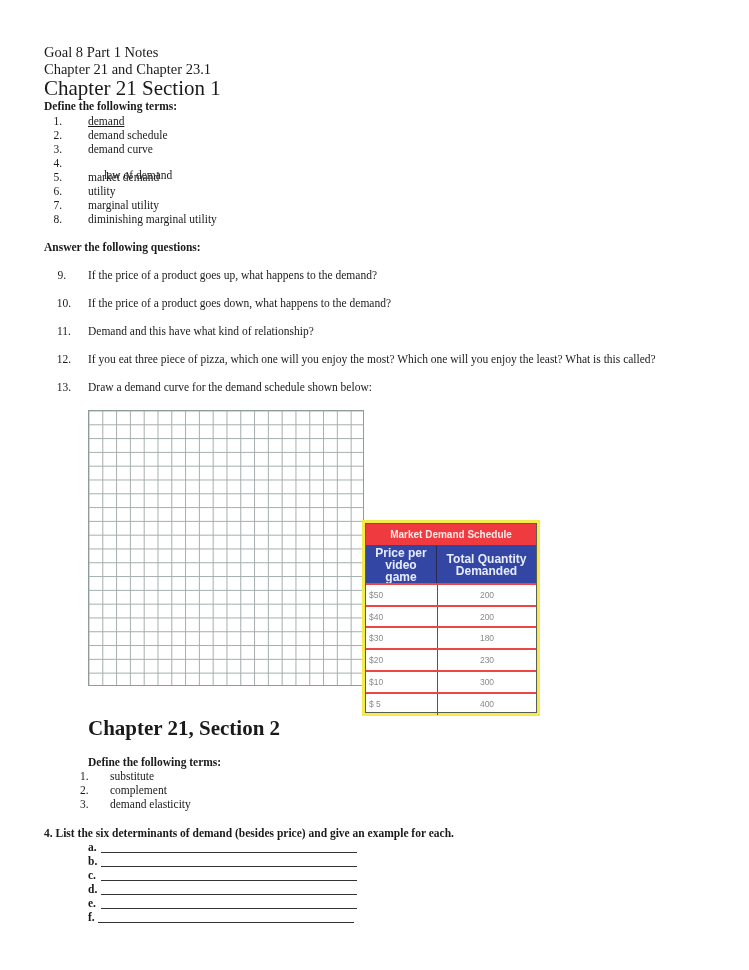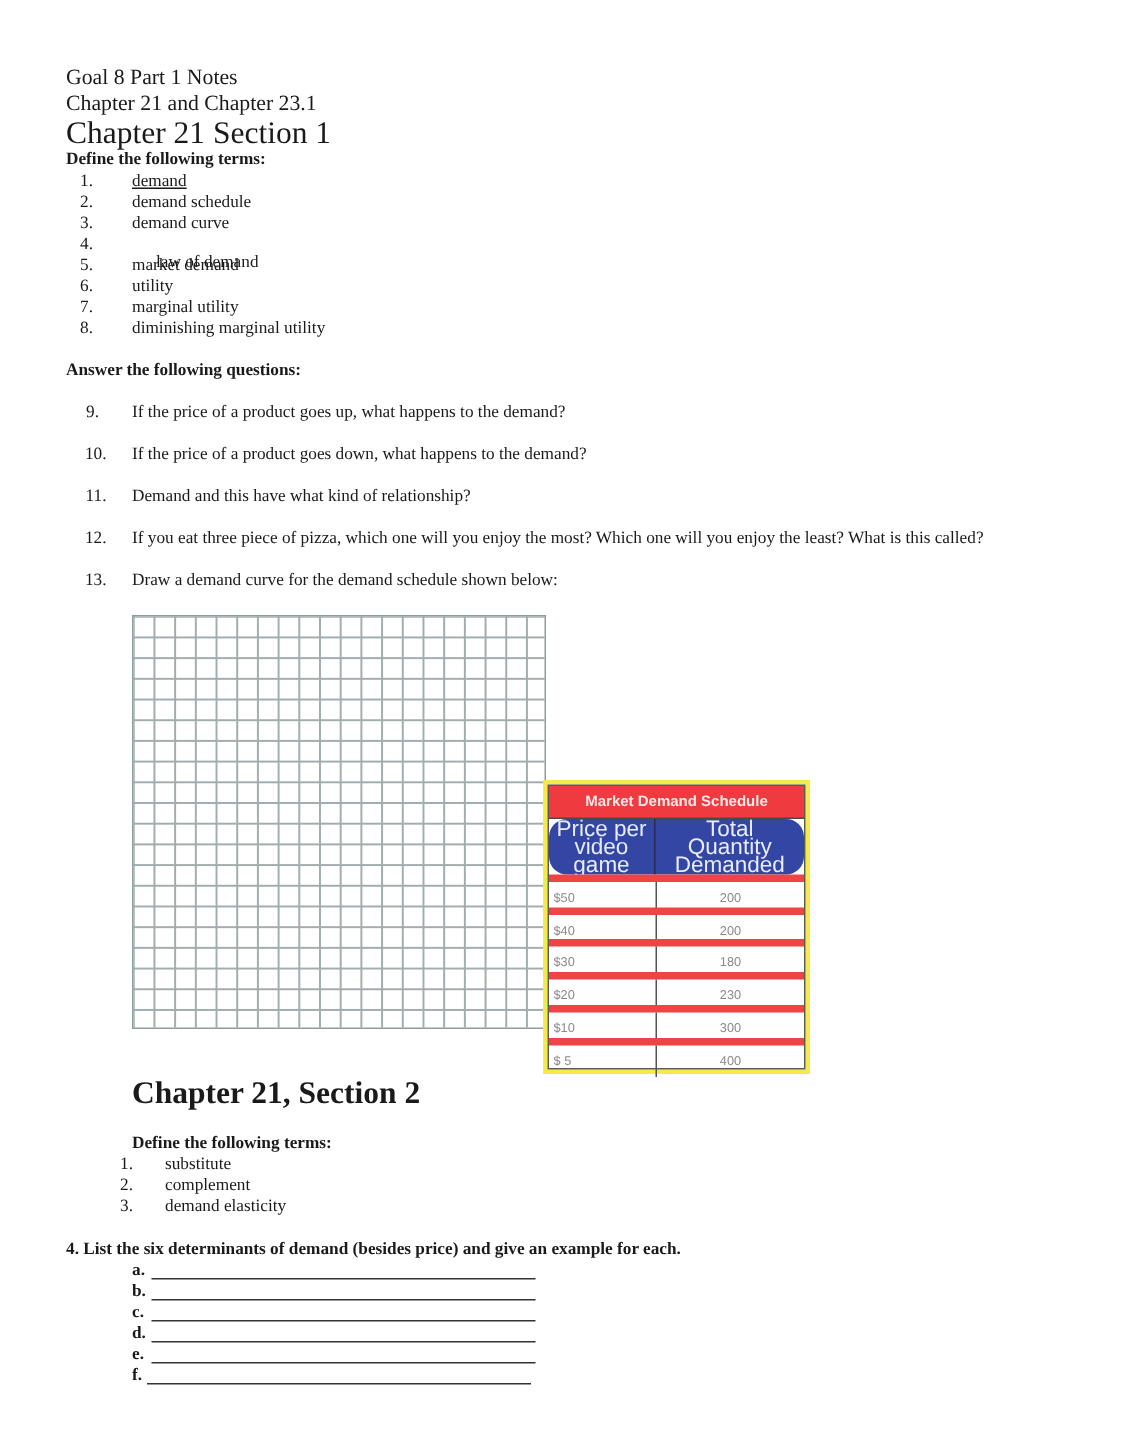--- a/index.html
+++ b/index.html
@@ -24,28 +24,28 @@
 
   
   .mds { position: absolute; left: 362px; top: 490px; width: 178px; height: 196px;
          box-sizing: border-box; border: 3px solid #f4ea4a; background: #fff;
          font-family: "Liberation Sans", sans-serif; margin-top: 30px; }
   .mds-inner { position: absolute; inset: 0; border: 1px solid #5a5a5a; box-sizing: border-box; }
   .mds-title { position: absolute; left: 0; right: 0; top: 0; height: 22px; background: #ef3b3f;
                color: #ffe9e9; font-size: 10px; font-weight: bold; text-align: center; line-height: 22px;
                border-bottom: 1px solid #4a4a4a; box-sizing: border-box; }
   .mds-head { position: absolute; left: 0; right: 0; top: 22px; height: 37px; background: #3346a3;
-              color: #e8ecff; font-size: 15px; font-weight: normal; box-sizing: border-box; border-radius: 12px; }
+              color: #e8ecff; font-size: 12px; font-weight: bold; box-sizing: border-box; }
   .mds-head .c1 { position: absolute; left: 0; width: 71px; top: 0; height: 37px; text-align: center;
                   display: flex; align-items: center; justify-content: center; line-height: 12px;
                   border-right: 1px solid #2a2a55; box-sizing: border-box; white-space: normal; padding: 0 2px; }
   .mds-head .c2 { position: absolute; left: 71px; right: 0; top: 0; height: 37px; text-align: center;
                   display: flex; align-items: center; justify-content: center; line-height: 12px;
                   white-space: normal; padding: 0 4px; box-sizing: border-box; }
-  .mds-row { position: absolute; left: 0; right: 0; height: 21.7px; border-top: 5px solid #ef4444;
+  .mds-row { position: absolute; left: 0; right: 0; height: 21.7px; border-top: 2px solid #ef4444;
              box-sizing: border-box; color: #8a8a8a; font-size: 8.5px; }
   .mds-row .c1 { position: absolute; left: 3px; top: 0; line-height: 21px; }
   .mds-row .c2 { position: absolute; left: 71px; right: 0; top: 0; line-height: 21px; text-align: center;
                  border-left: 1px solid #555; height: 21px; box-sizing: border-box; }
 
   .q4 { font-size: 11.5px; font-weight: bold; line-height: 14px; }
   .blank-row { position: absolute; font-size: 11.5px; font-weight: bold; line-height: 14px; }
   .blank-row .letter { position: absolute; left: 0; }
   .blank-row .line { position: absolute; left: 13px; top: 12px; height: 0; border-bottom: 1px solid #333; }
 </style>

